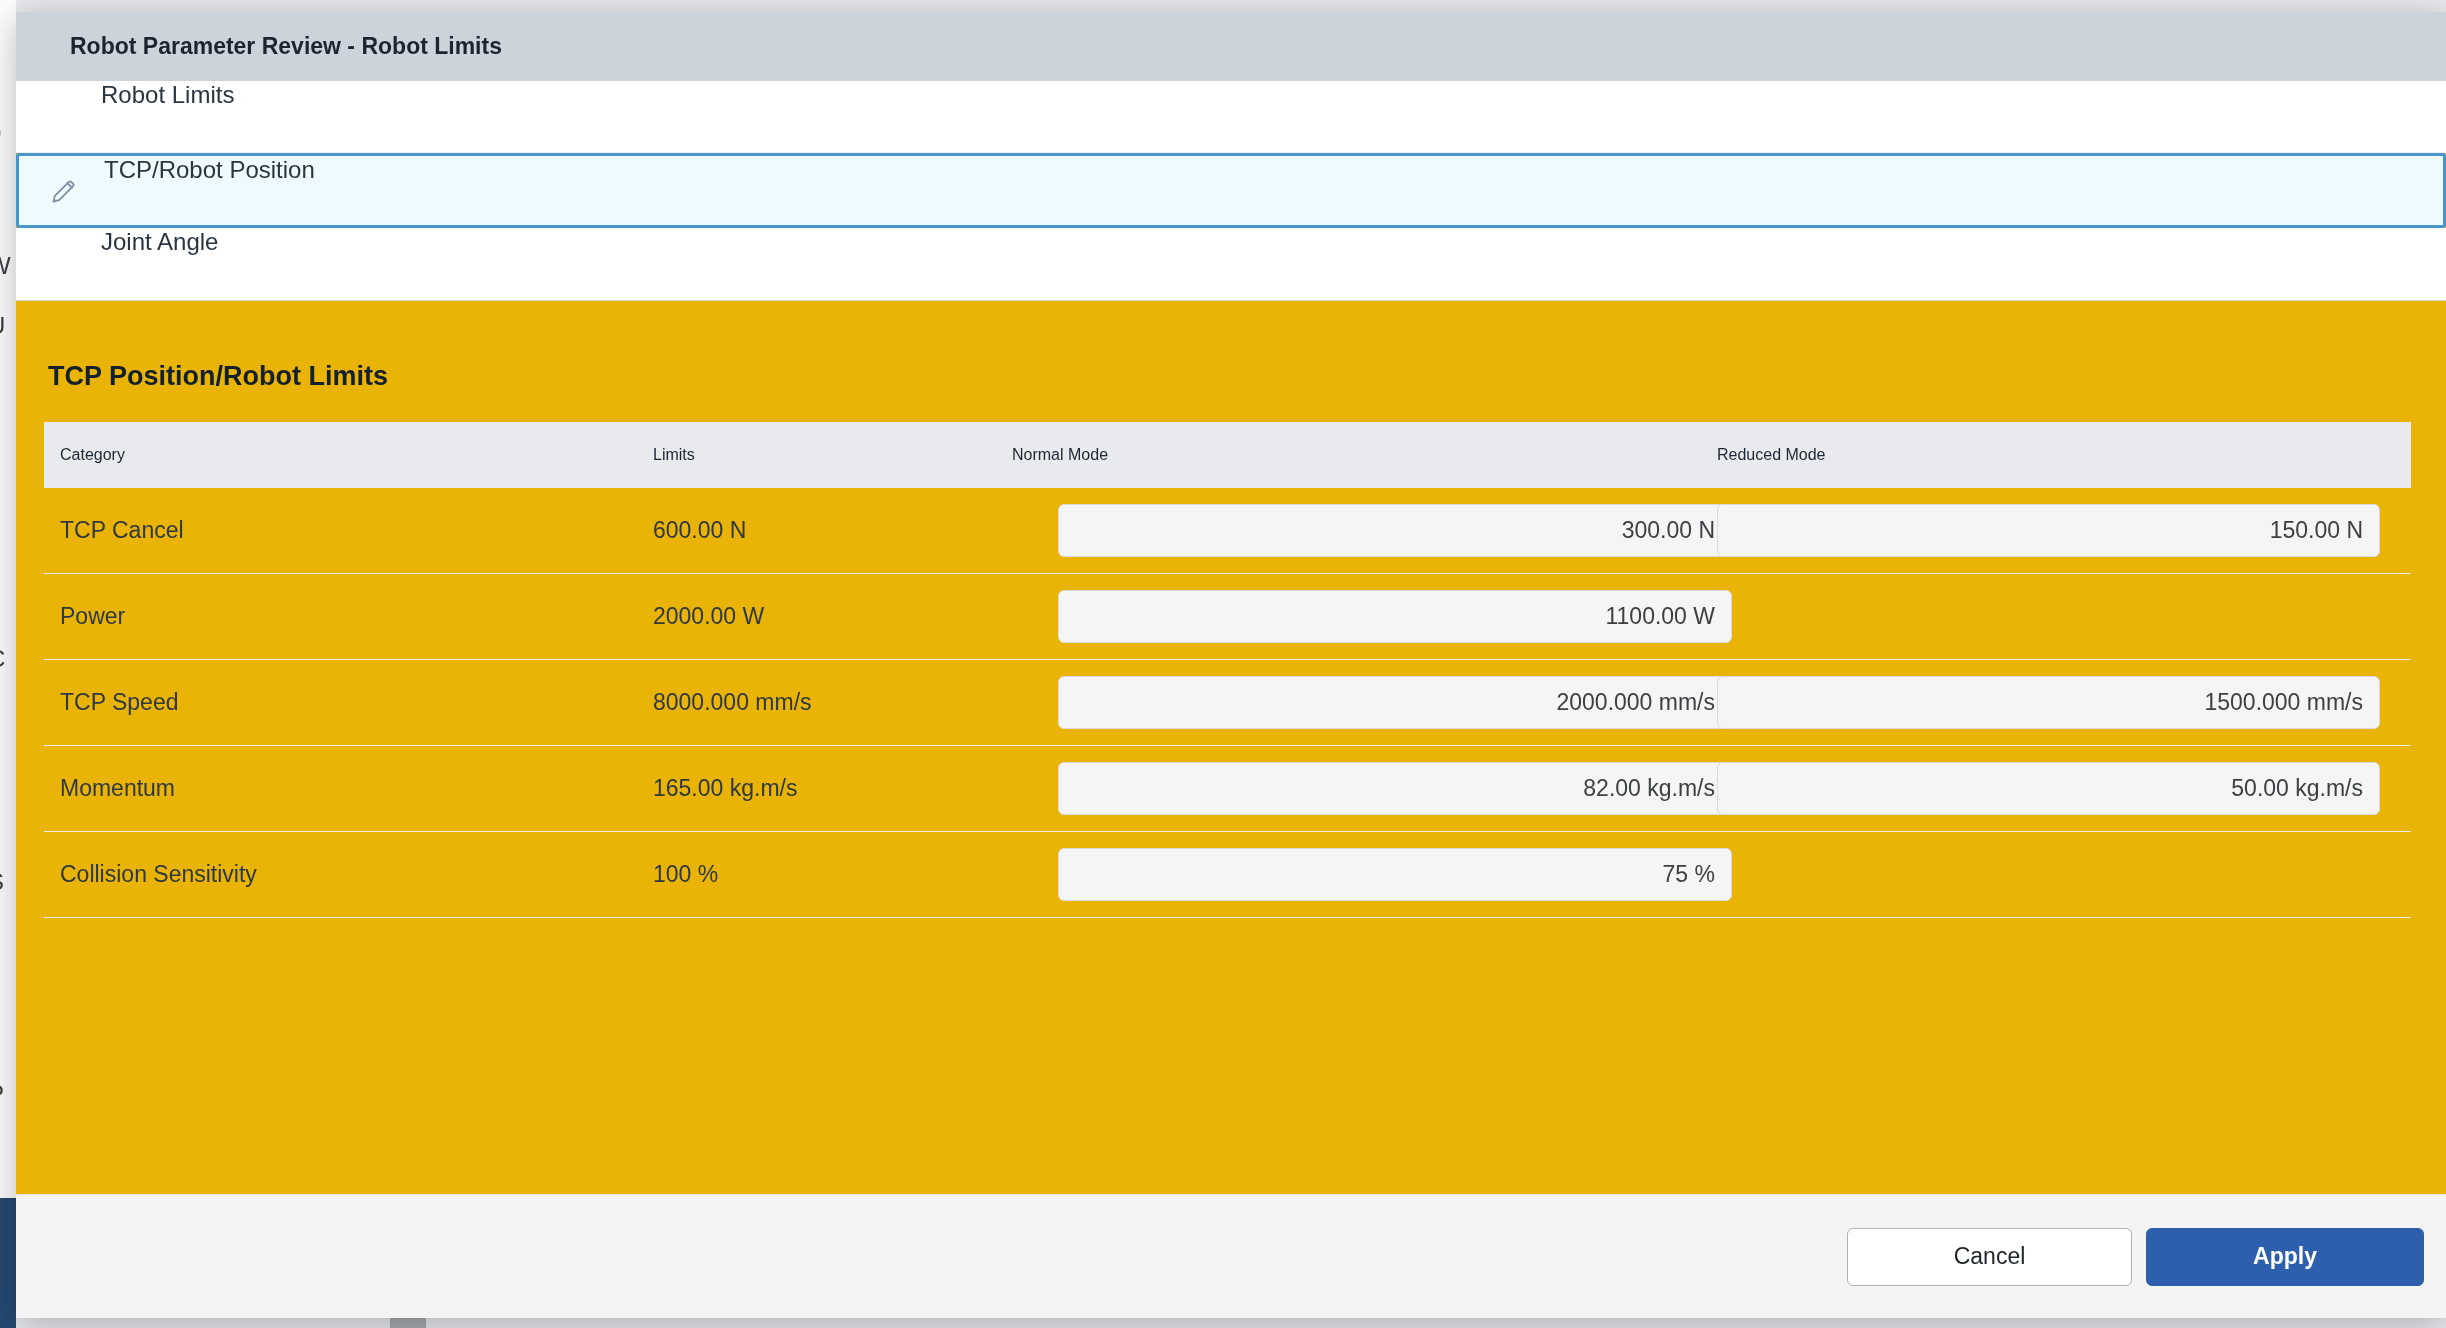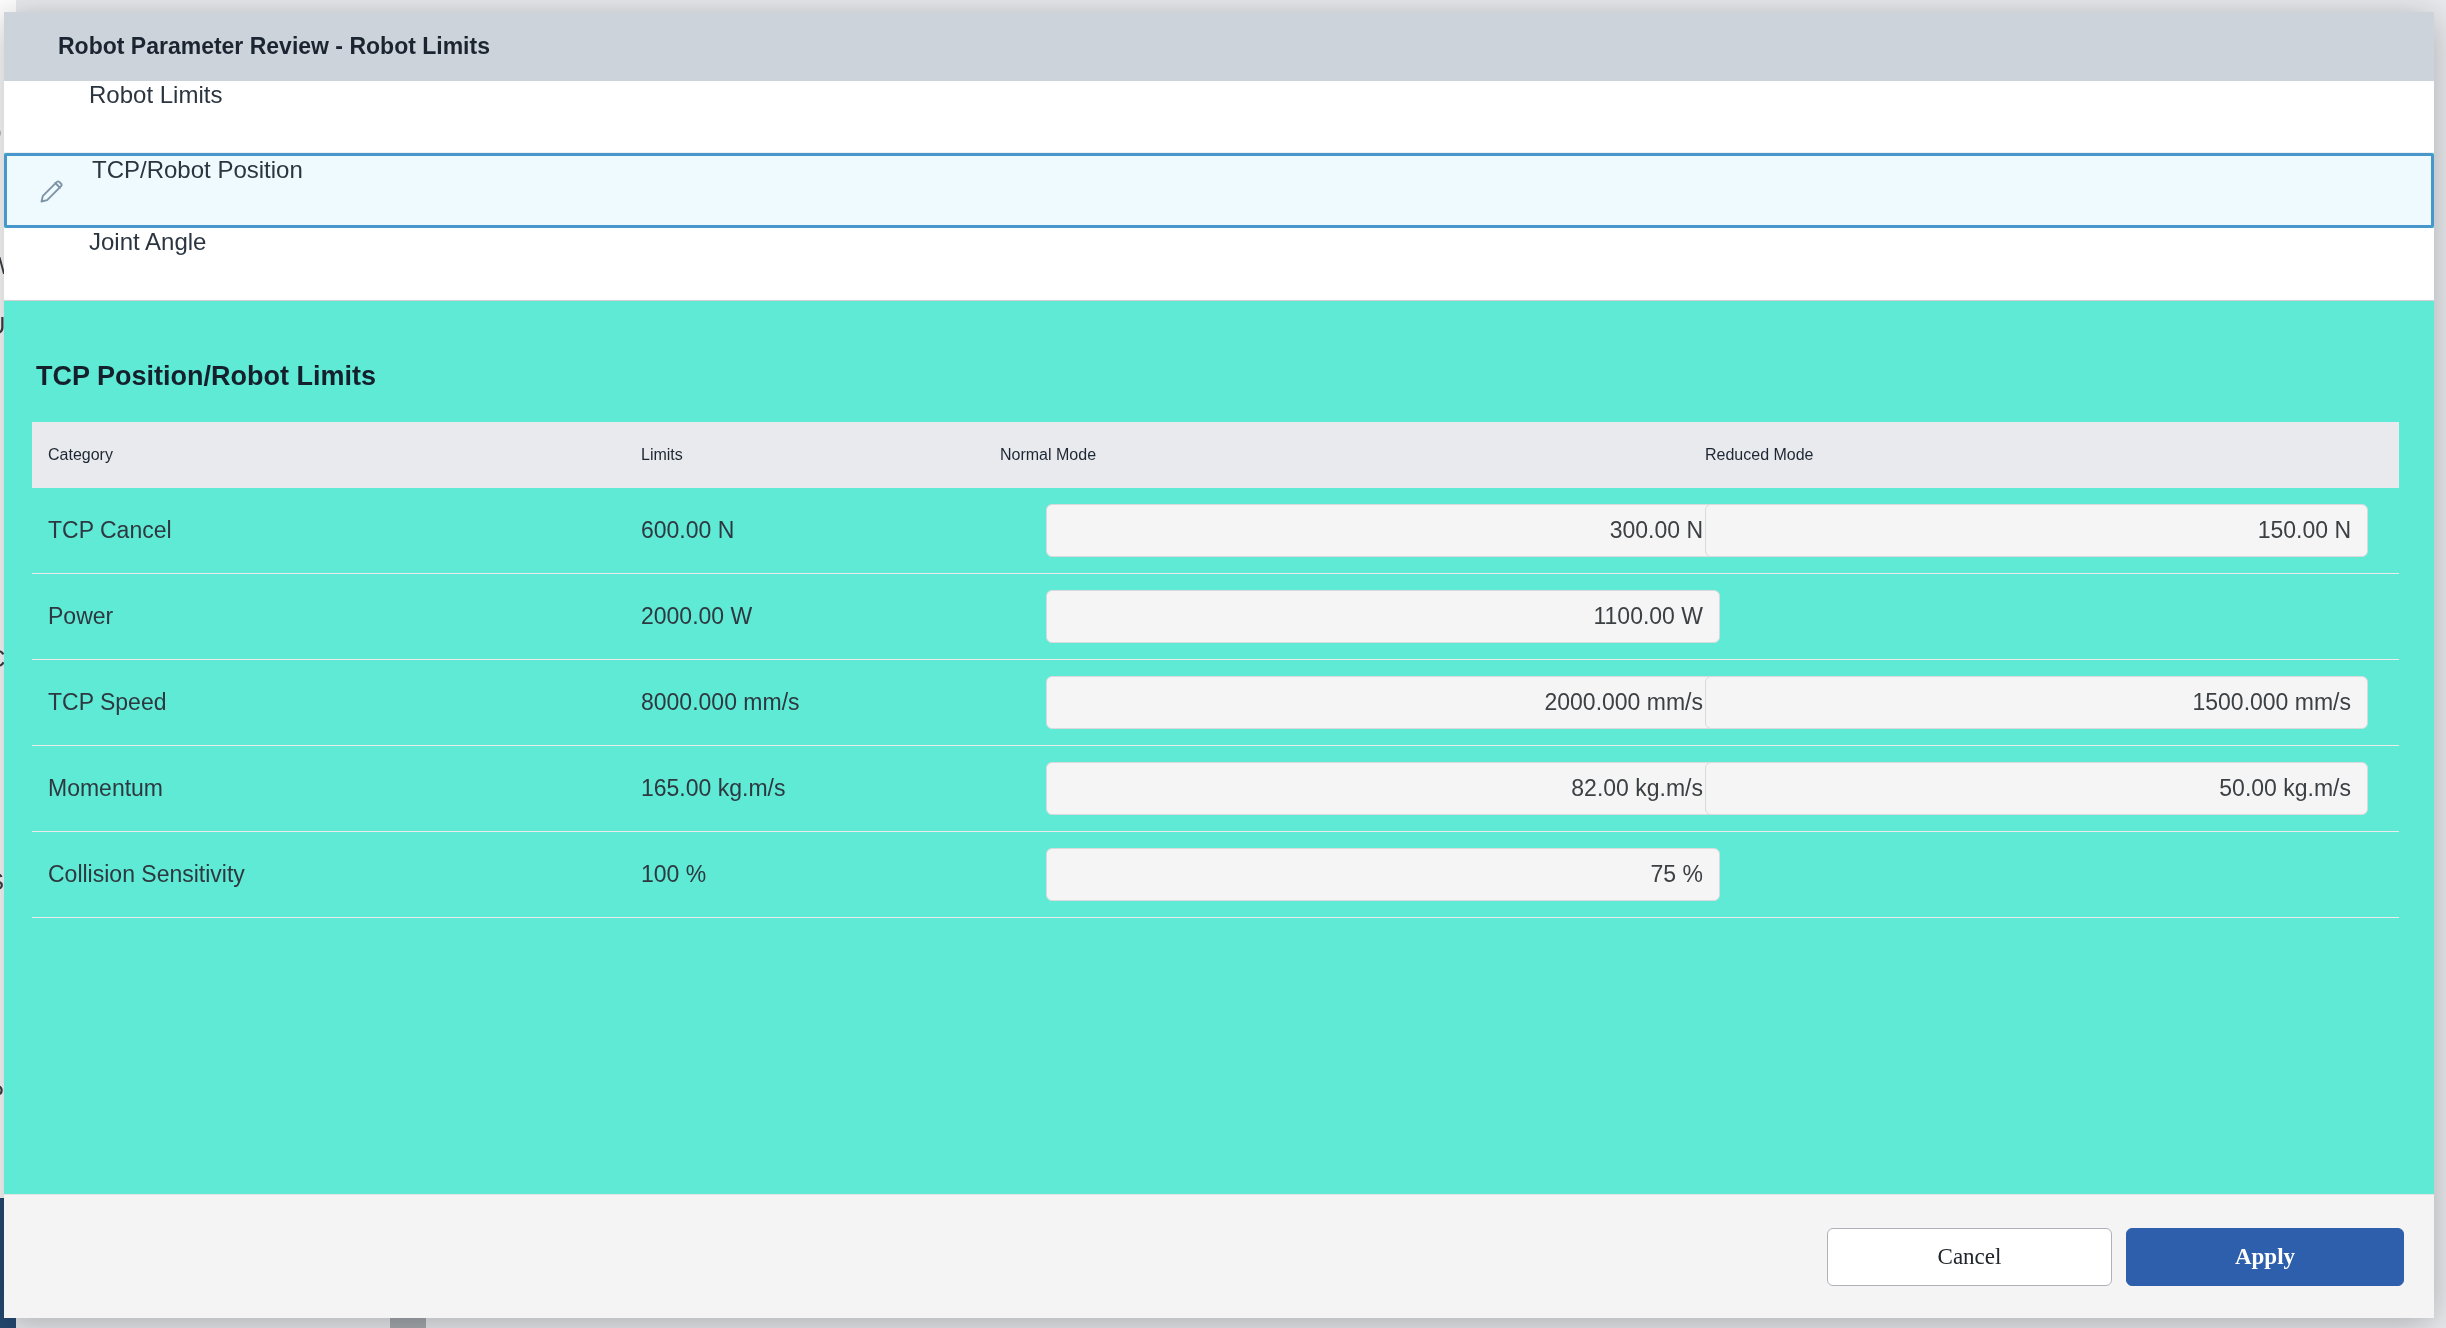--- a/index.html
+++ b/index.html
@@ -17,22 +17,22 @@
   .frag:nth-of-type(2){ top:252px; }
   .frag:nth-of-type(3){ top:312px; }
   .frag:nth-of-type(4){ top:645px; }
   .frag:nth-of-type(5){ top:868px; }
   .frag:nth-of-type(6){ top:1080px; }
   .bg-dark { position:absolute; left:0; top:1198px; width:16px; height:130px; background:#254a72; }
   .bg-chip { position:absolute; left:390px; top:1318px; width:36px; height:10px; background:#a8acb1; }
 
   
   .modal {
-    position:absolute; left:4px; top:12px; width:2430px; height:1306px;
-    background:#5eead4; box-shadow:0 6px 36px rgba(0,0,0,.28);
+    position:absolute; left:16px; top:12px; width:2430px; height:1306px;
+    background:#eab308; box-shadow:0 6px 36px rgba(0,0,0,.28);
     display:flex; flex-direction:column;
   }
   .titlebar {
     flex:0 0 69px; background:var(--titlebar-bg,#cdd3da);
     display:flex; align-items:center; padding-left:54px;
     font-size:23px; font-weight:bold; color:#1b2531;
   }
 
   
   .list { border-bottom:1px solid #d2d2d2; }
@@ -69,21 +69,21 @@
     text-align:right; padding:0 16px; font-size:23px; color:#3c4043;
     font-family:inherit; outline:none;
   }
   .val-input.normal { width:674px;margin-left:46px; }
   .val-input.reduced { width:663px; }
 
   
   .footer {
     flex:0 0 124px; background:#f4f4f4; border-top:1px solid #e4e4e4;
     display:flex; align-items:center; justify-content:flex-end;
-    gap:14px; padding-right:30px;font-family:Liberation Serif, serif;
+    gap:14px; padding-right:22px;
   }
   .btn { height:58px; border-radius:6px; font-size:23px; font-family:inherit; cursor:pointer; }
   .btn.cancel { width:285px; background:#ffffff; border:1px solid #aeb2b8; color:#20262c; }
   .btn.apply  { width:278px; background:var(--apply-bg,#2d5fad); border:1px solid var(--apply-bg,#2d5fad); color:#ffffff; font-weight:bold; }
 </style>
 </head>
 <body>
 
 <div>
 

